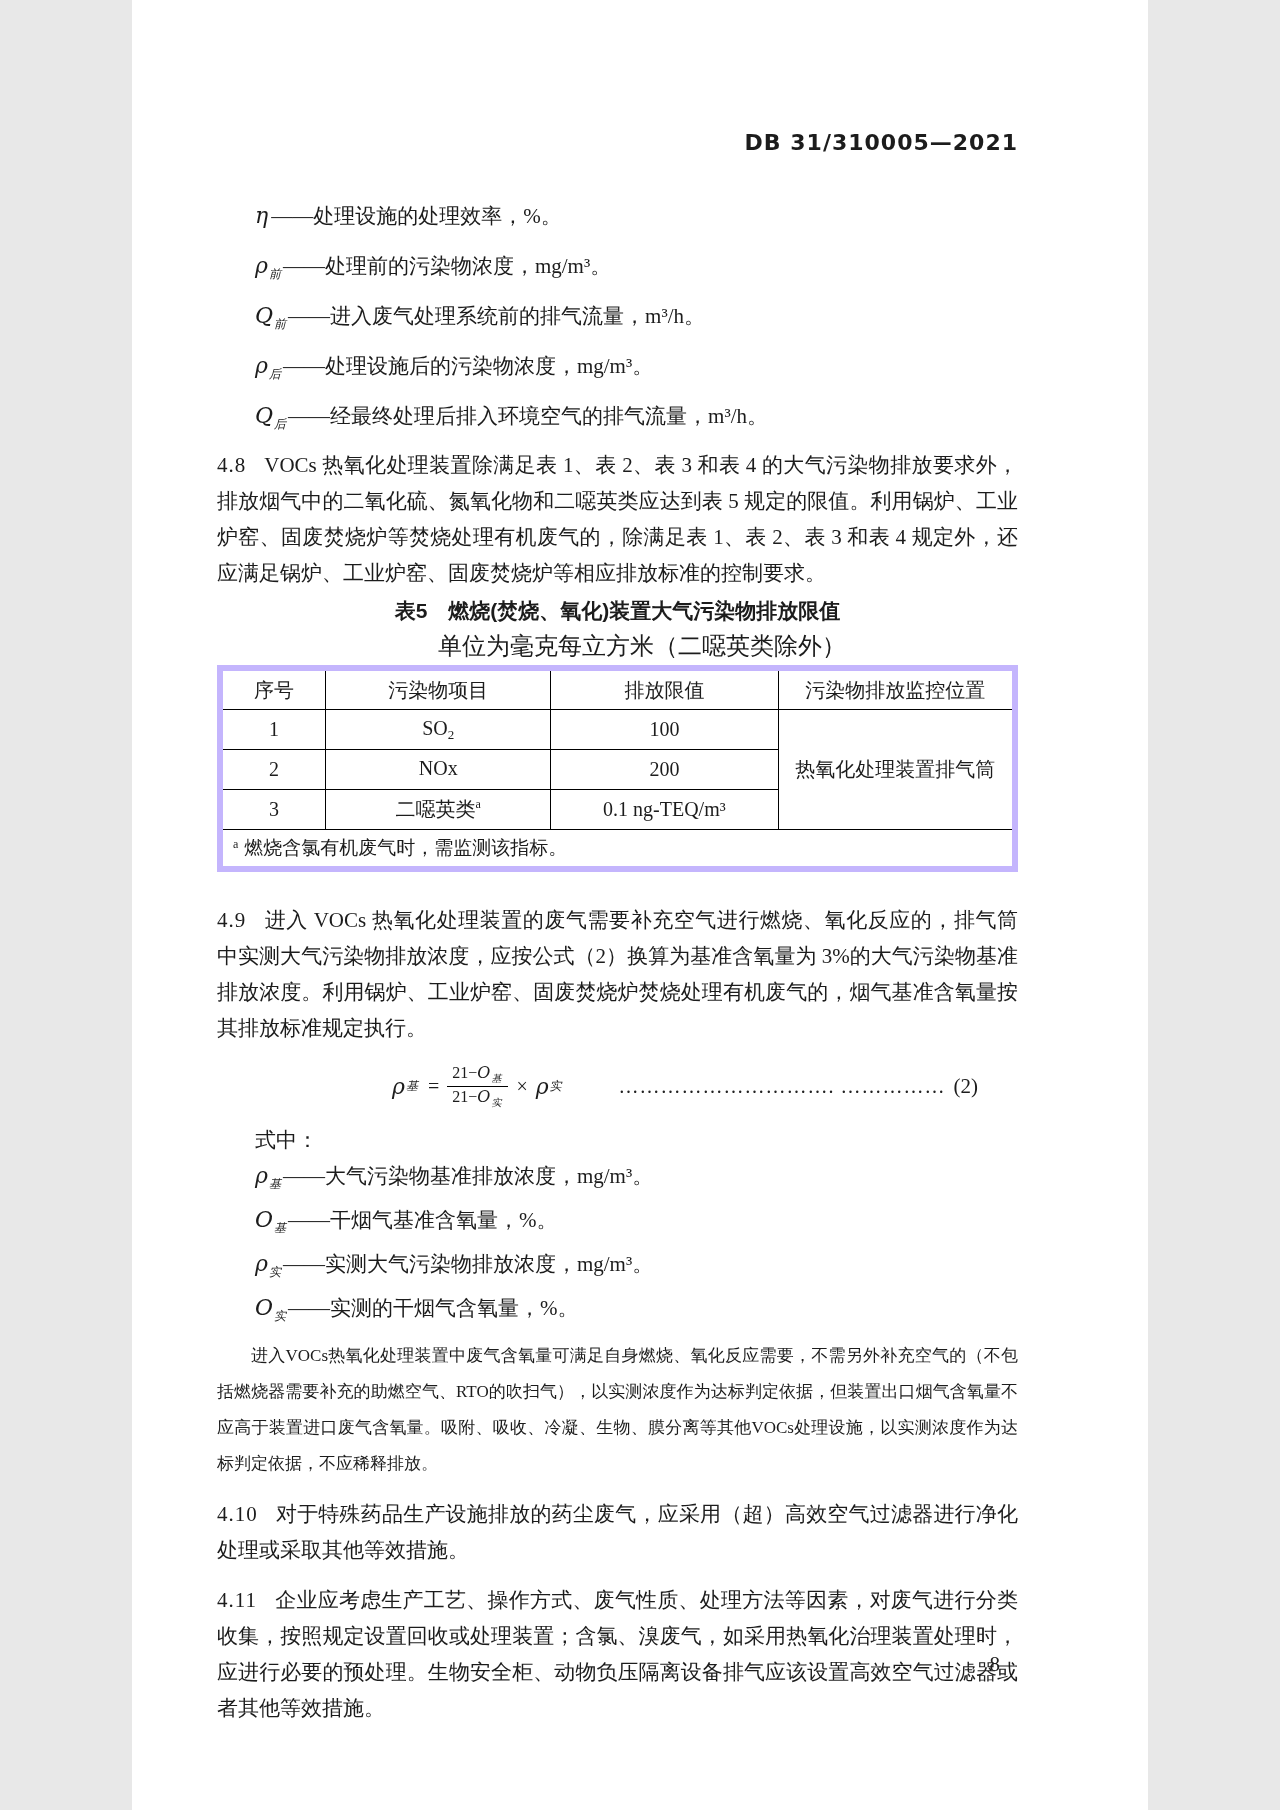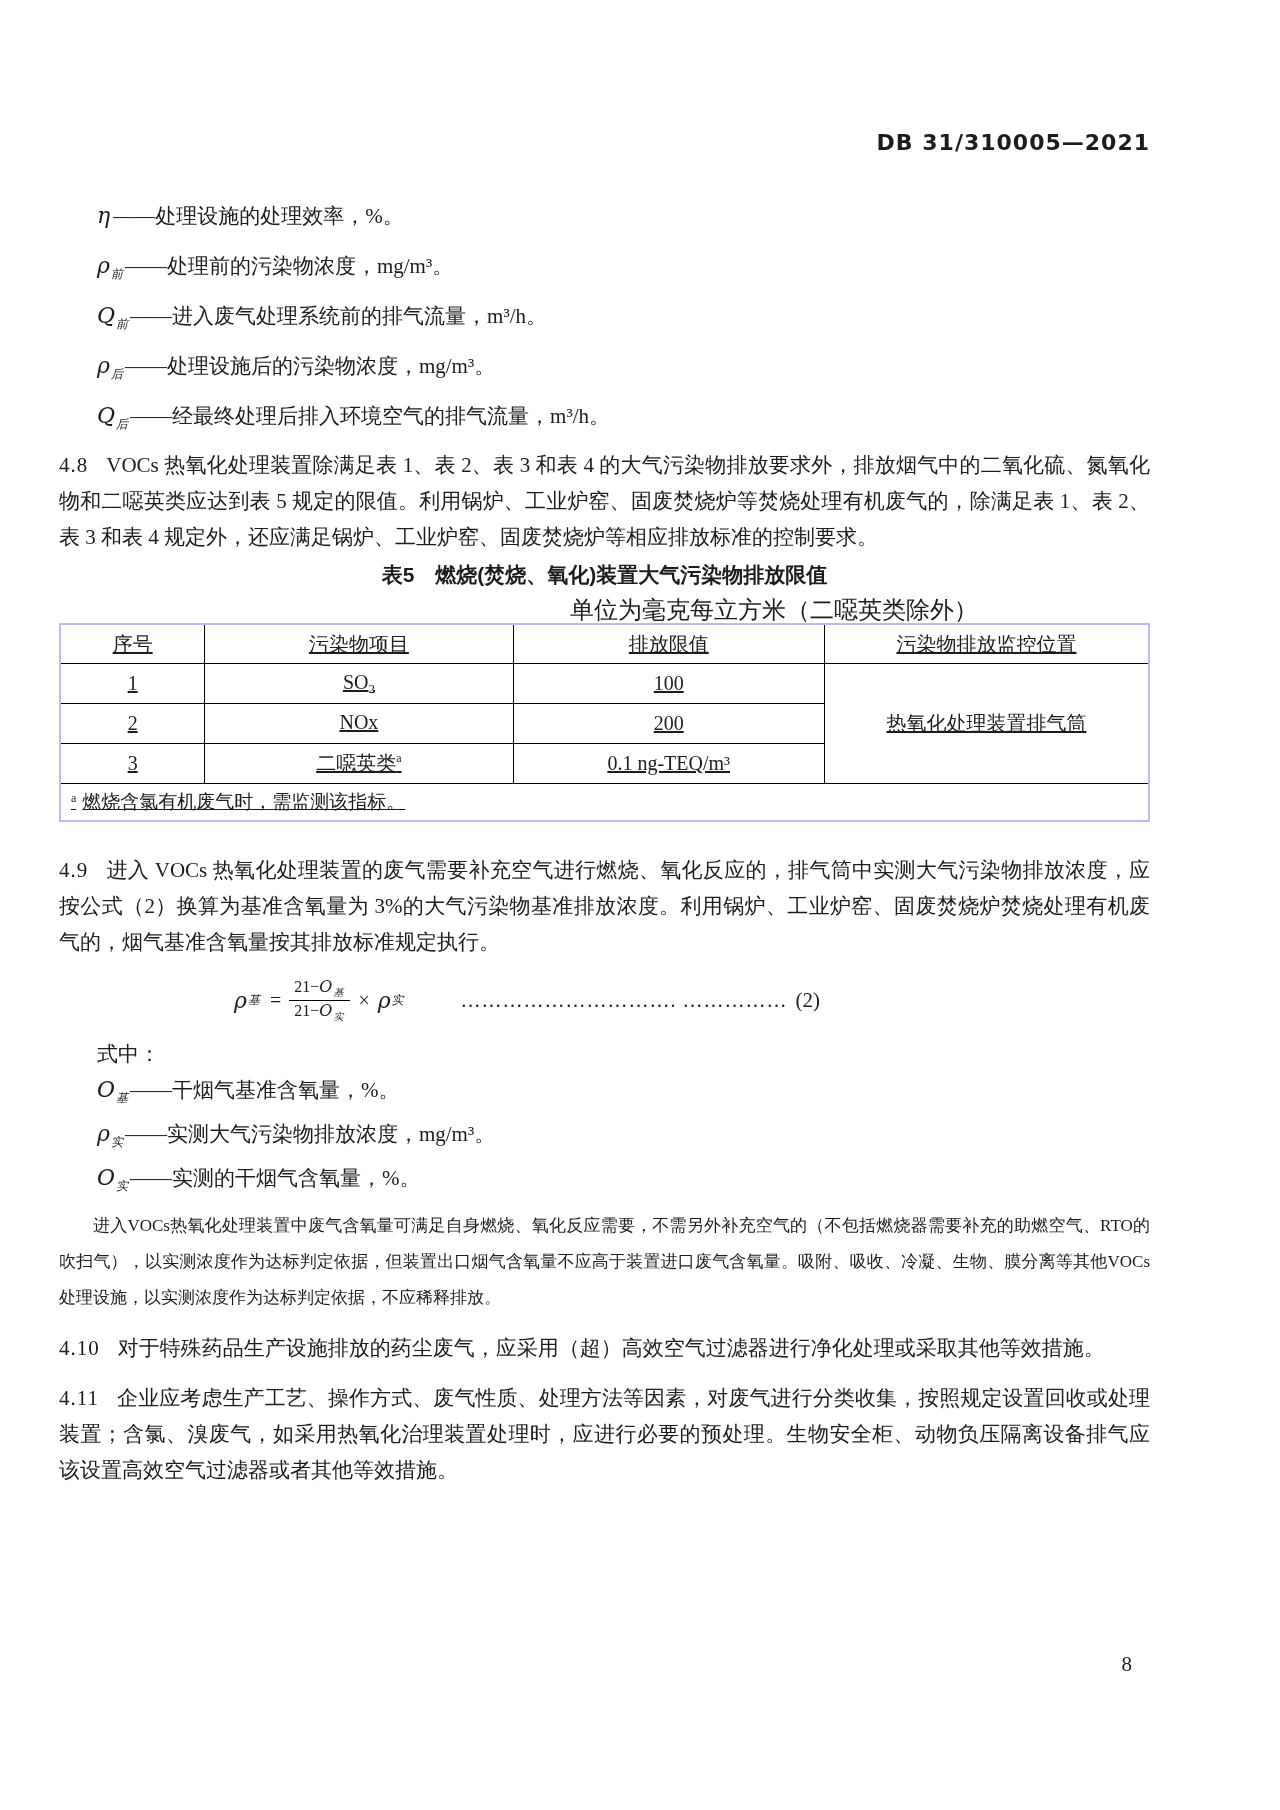--- a/index.html
+++ b/index.html
@@ -1,25 +1,25 @@
 <!DOCTYPE html>
 <html><head>
 <meta charset="utf-8">
 <style>
   html,body{margin:0;padding:0;background:#e8e8e8;}
   .page{
     position:relative;
-    width:1280px;height:1810px;
+    width:1016px;height:1810px;
     margin:0 auto;
     background:#ffffff;
     color:#1c1c1c;
     font-family:"Liberation Serif","DejaVu Serif",serif;
     overflow:hidden;
     box-sizing:border-box;
-    padding:0 130px 0 59px;
+    padding:0 130px 0 85px;
   }
   .doc-header{
     padding-top:130px;
     text-align:right;
     font-family:"DejaVu Sans","Liberation Sans",sans-serif;
     font-weight:600;
     font-size:22px;
     letter-spacing:1px;
   }
   
@@ -65,25 +65,25 @@
     font-family:"Liberation Sans","DejaVu Sans",sans-serif;
   }
   .unit-note{
     margin-top:8px;
     text-align:right;
     padding-right:172px;
     font-size:24px;
     line-height:26px;
   }
   table.t5{
+    margin-top:6px;
     width:100%;
     border-collapse:collapse;
-    border:2px solid #c4b5fd;
+    border:6px solid #c4b5fd;
     font-size:20px;
-    text-decoration:underline;
   }
   table.t5 th, table.t5 td{
     border:1.5px solid #000;
     font-weight:normal;
     text-align:center;
     padding:0 6px;
   }
   table.t5 th{height:38px;}
   table.t5 td{height:39px;}
   td.footnote-cell{
@@ -223,20 +223,21 @@
       <i class="var">ρ</i>
         <sub class="csub">实</sub>
     </span>
     <span class="leaders">…………………………. ……………</span>
     <span class="eq-number">(2)</span>
   </div>
 
   <p class="shizhong">式中：</p>
 
   <div class="defs fdefs">
+    <div class="def-item"><i class="var">ρ</i><sub class="csub">基</sub><span>——大气污染物基准排放浓度，mg/m³。</span></div>
     <div class="def-item"><i class="var">O</i><sub class="csub">基</sub><span>——干烟气基准含氧量，%。</span></div>
     <div class="def-item"><i class="var">ρ</i><sub class="csub">实</sub><span>——实测大气污染物排放浓度，mg/m³。</span></div>
     <div class="def-item"><i class="var">O</i><sub class="csub">实</sub><span>——实测的干烟气含氧量，%。</span></div>
   </div>
 
   <p class="body-indent">进入VOCs热氧化处理装置中废气含氧量可满足自身燃烧、氧化反应需要，不需另外补充空气的（不包括燃烧器需要补充的助燃空气、RTO的吹扫气），以实测浓度作为达标判定依据，但装置出口烟气含氧量不应高于装置进口废气含氧量。吸附、吸收、冷凝、生物、膜分离等其他VOCs处理设施，以实测浓度作为达标判定依据，不应稀释排放。</p>
 
   <p class="clause mt"><span class="clause-num">4.10</span><span>对于特殊药品生产设施排放的药尘废气，应采用（超）高效空气过滤器进行净化处理或采取其他等效措施。</span></p>
 
   <p class="clause mt"><span class="clause-num">4.11</span><span>企业应考虑生产工艺、操作方式、废气性质、处理方法等因素，对废气进行分类收集，按照规定设置回收或处理装置；含氯、溴废气，如采用热氧化治理装置处理时，应进行必要的预处理。生物安全柜、动物负压隔离设备排气应该设置高效空气过滤器或者其他等效措施。</span></p>

